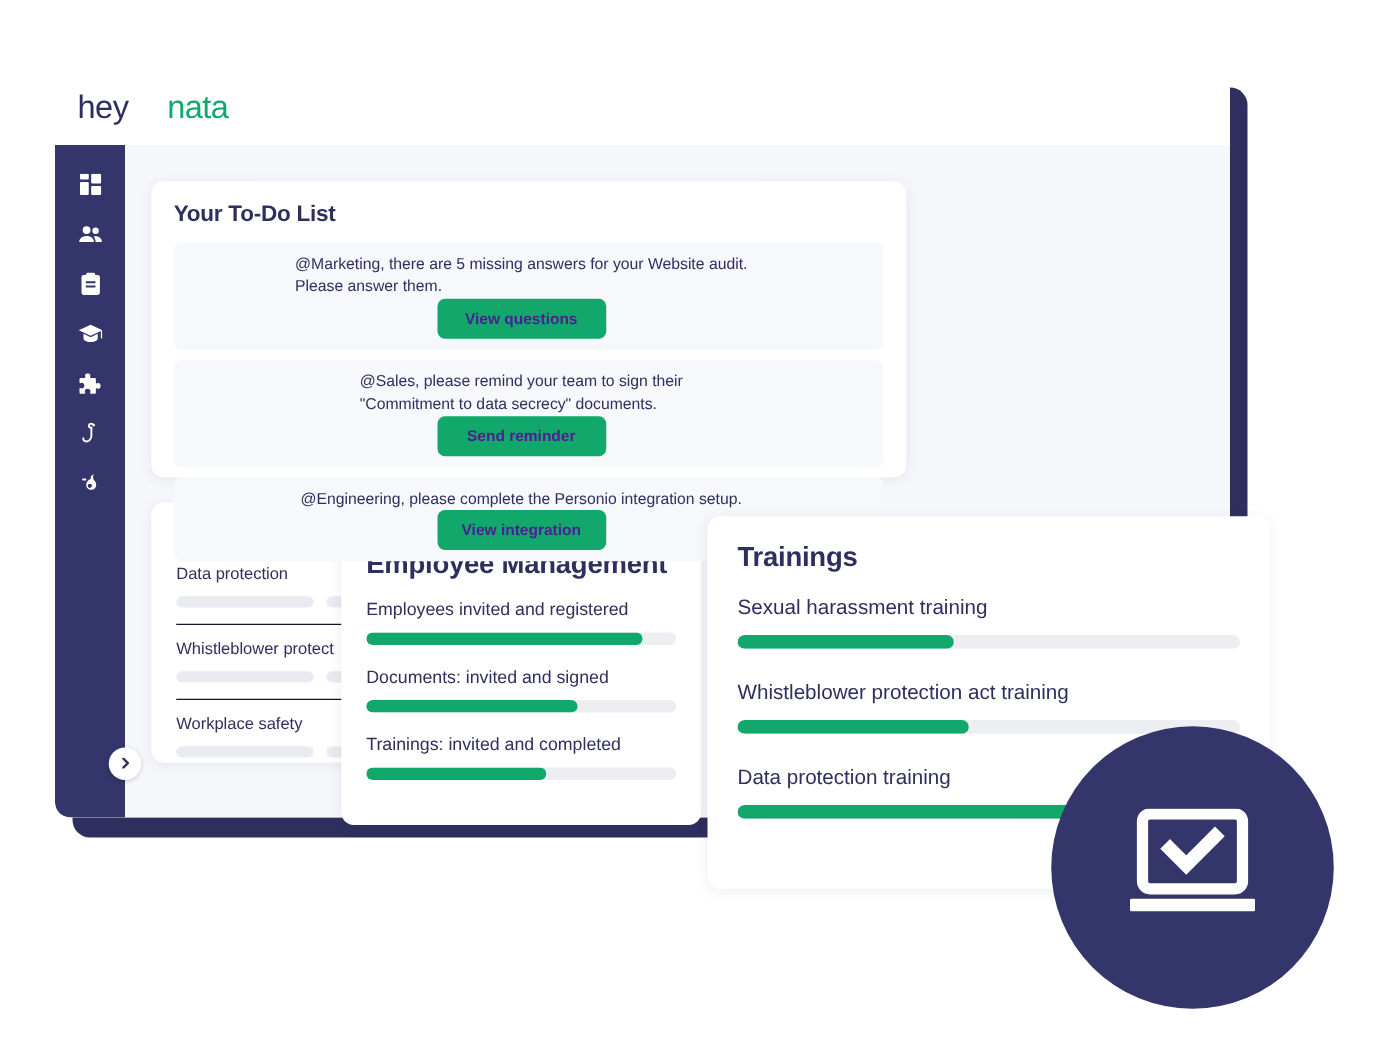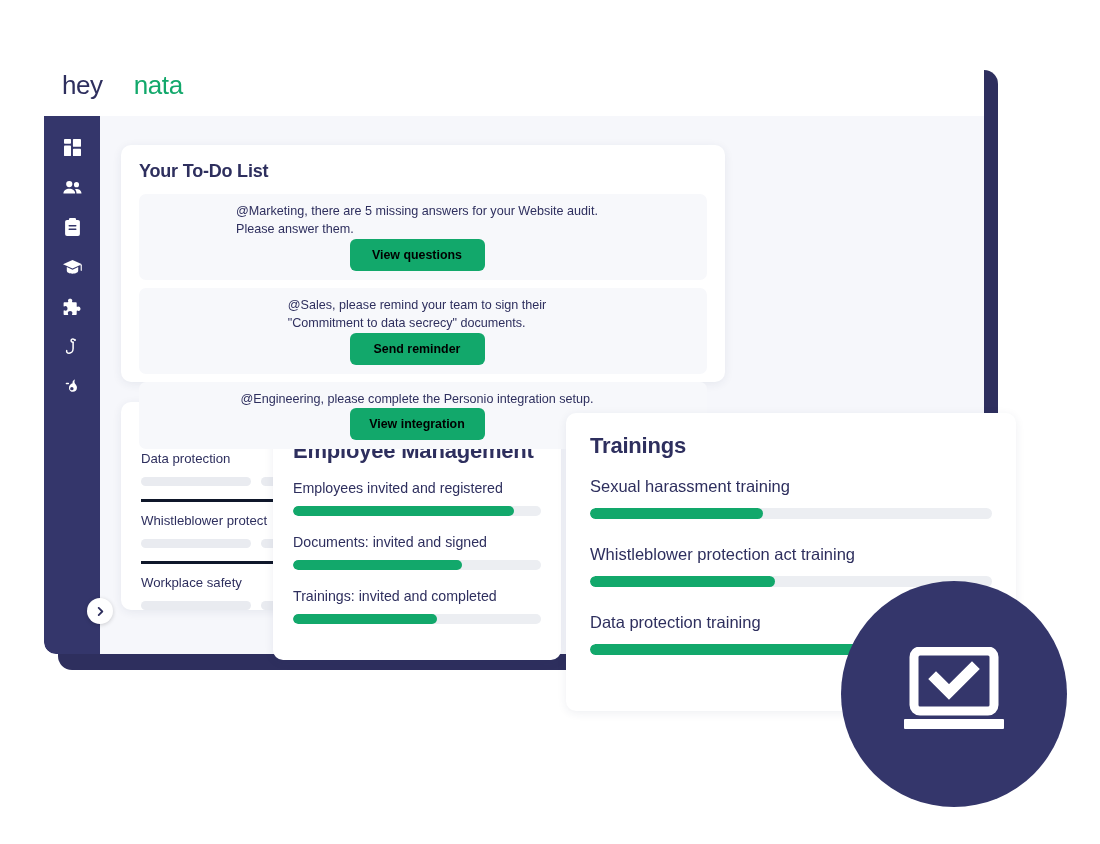--- a/index.html
+++ b/index.html
@@ -162,21 +162,21 @@
   .todo-text {
     flex: 1;
     color: #2e2f5e;
     font-size: 12.6px;
     line-height: 1.42;
     white-space: pre-line;
   }
   .todo-btn {
     flex: none;
     background: #12a86b;
-    color: #000000;
+    color: #4c1d95;
     font-size: 12.4px;
     font-weight: 700;
     border: none;
     border-radius: 6px;
     padding: 9px 14px;
     cursor: pointer;
     white-space: nowrap;
     font-family: inherit;
     min-width: 135px;
   }
@@ -204,21 +204,21 @@
     top: 402px;
     width: 270px;
     height: 208px;
     padding: 16px 18px 0 20px;
     z-index: 1;
     overflow: hidden;
   }
   .cert-row {
     padding-bottom: 13px;
     margin-bottom: 11px;
-    border-bottom: 3px solid #0f172a;
+    border-bottom: 1px solid #0f172a;
   }
   .cert-row:last-child { border-bottom: none; }
   .cert-name {
     color: #2e2f5e;
     font-size: 13.2px;
     margin-bottom: 11px;
     white-space: nowrap;
   }
   .cert-skel {
     display: flex;

